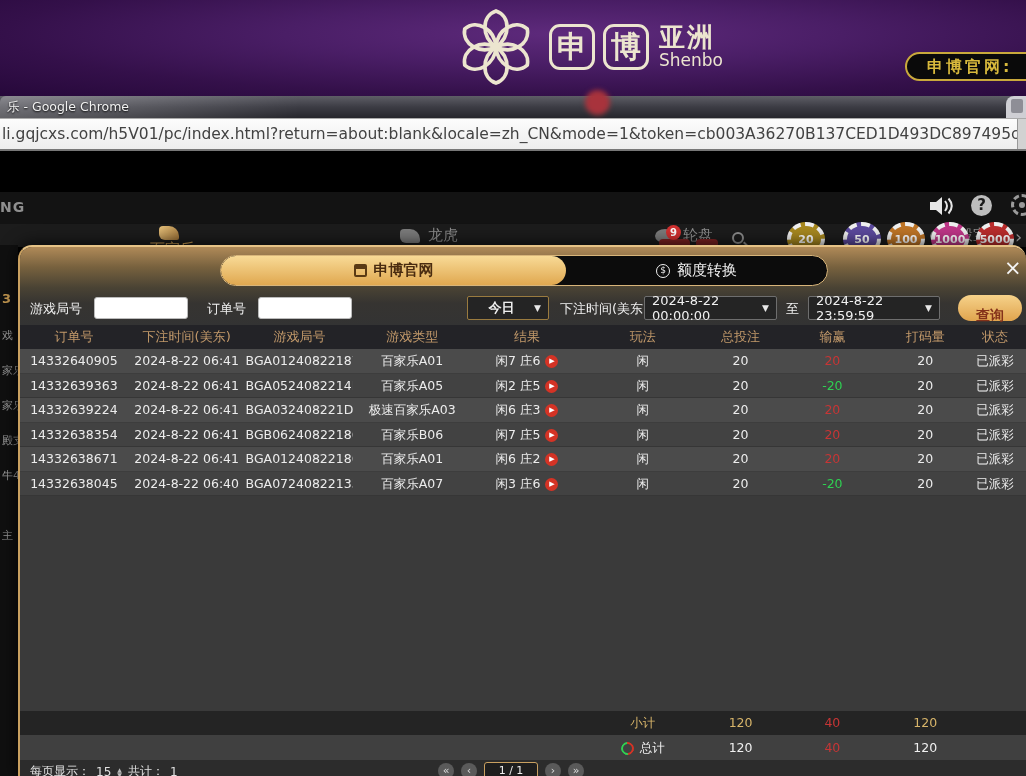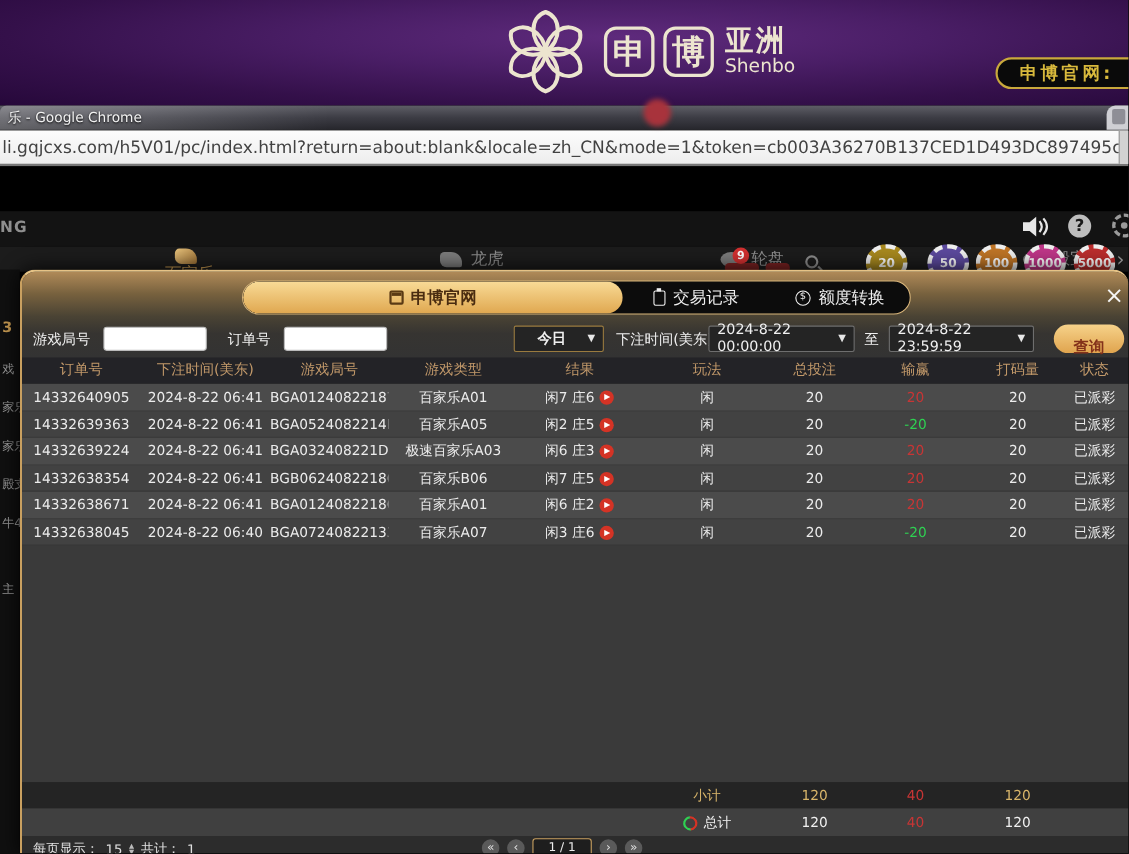--- a/index.html
+++ b/index.html
@@ -236,24 +236,20 @@
   </div>
 
   <div class="modal">
     <div class="modal-topband"></div>
 
     <div class="tabbar">
       <div class="tab active" style="flex:0 0 345px">
         <span class="tab-ico-cal"></span>
         <span>申博官网</span>
       </div>
-      <div class="tab" style="flex:0 0 134px">
-        <span class="tab-ico-clip"></span>
-        <span>交易记录</span>
-      </div>
       <div class="tab" style="flex:1">
         <span class="tab-ico-coin">$</span>
         <span>额度转换</span>
       </div>
     </div>
     <div class="modal-close"><span>×</span></div>
 
     <div class="filter-row">
       <span class="flabel" style="left:10px">游戏局号</span>
       <input class="ftext" style="left: 74px;">

